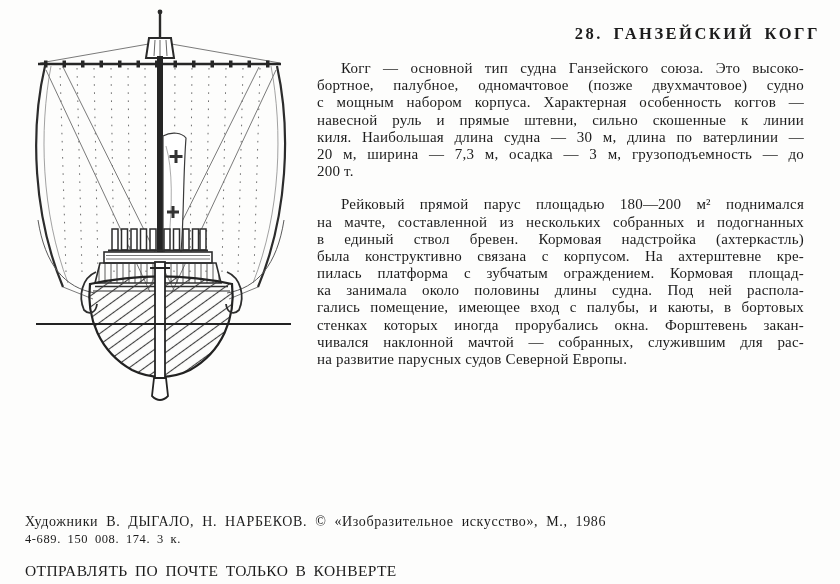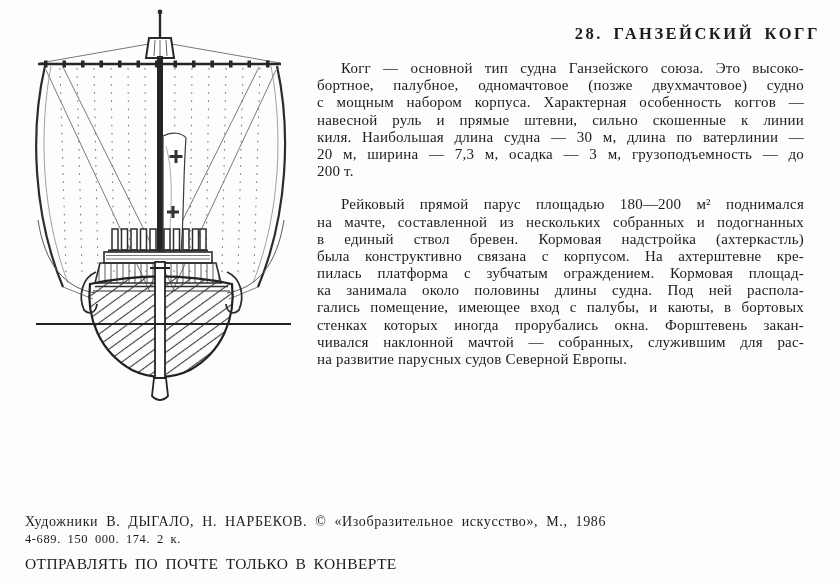--- a/index.html
+++ b/index.html
@@ -57,21 +57,21 @@
     font-size: 12.5px;
     letter-spacing: 0.6px;
     word-spacing: 3px;
     margin-top: 2px;
     white-space: nowrap;
   }
   .colophon .mailing {
     font-size: 15.5px;
     letter-spacing: 0.4px;
     word-spacing: 3px;
-    margin-top: 8px;
+    margin-top: 15px;
     white-space: nowrap;
   }
 </style>
 </head>
 <body>
 
 <svg class="drawing" viewBox="0 0 320 420" aria-hidden="true">
   <defs>
     <pattern id="vh" width="6" height="10" patternUnits="userSpaceOnUse">
       <path d="M3,0 V10" stroke="#4a4a4a" stroke-width="0.9"></path>
@@ -217,15 +217,15 @@
     <div class="line">ка занимала около половины длины судна. Под ней распола-</div>
     <div class="line">гались помещение, имеющее вход с палубы, и каюты, в бортовых</div>
     <div class="line">стенках которых иногда прорубались окна. Форштевень закан-</div>
     <div class="line">чивался наклонной мачтой — собранных, служившим для рас-</div>
     <div class="line last">на развитие парусных судов Северной Европы.</div>
   </div>
 </div>
 
 <div class="colophon">
   <div class="artists">Художники В. ДЫГАЛО, Н. НАРБЕКОВ. © «Изобразительное искусство», М., 1986</div>
-  <div class="printcode">4-689. 150 000. 174. 2 к.</div>
+  <div class="printcode">4-689. 150 008. 174. 3 к.</div>
   <div class="mailing">ОТПРАВЛЯТЬ ПО ПОЧТЕ ТОЛЬКО В КОНВЕРТЕ</div>
 </div>
 
 </body></html>

